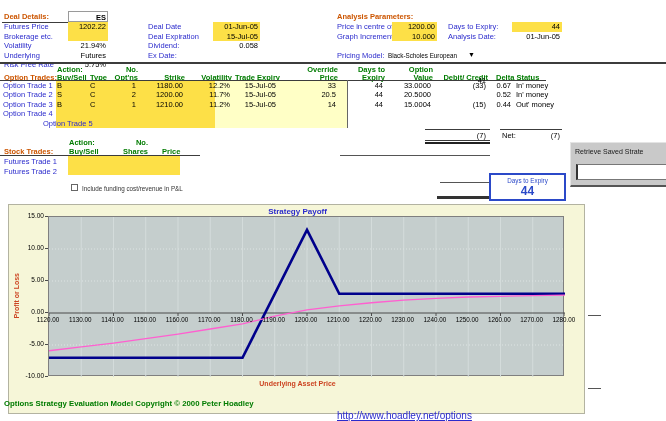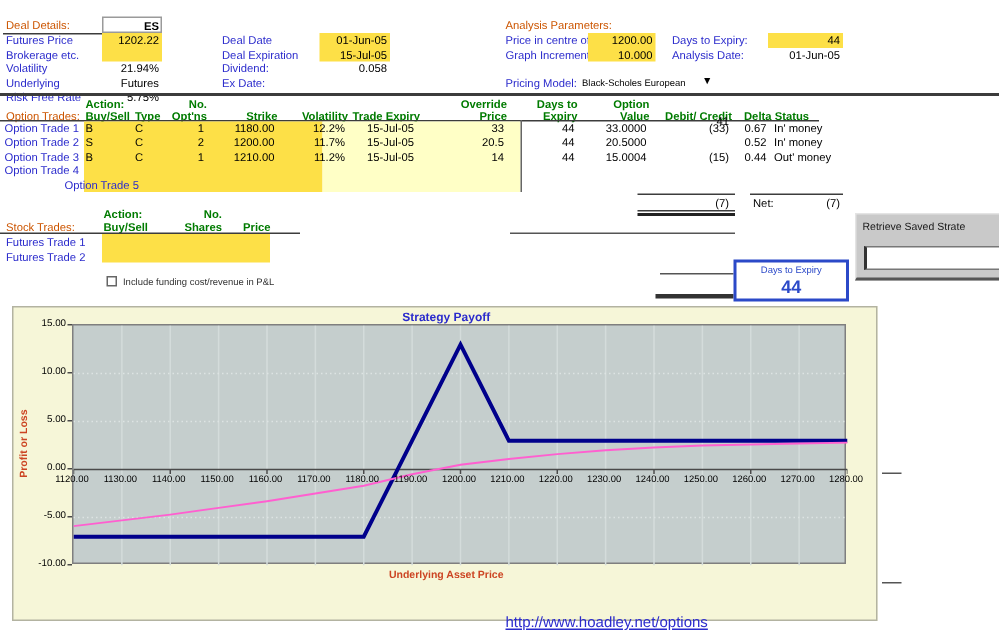--- a/index.html
+++ b/index.html
@@ -3,21 +3,21 @@
 <meta charset="utf-8">
 <style>
   *{box-sizing:border-box;margin:0;padding:0}
   body{margin:0;background:#fff}
   .sheet{position:relative;width:666px;height:421px;background:#fff;
          font-family:"Liberation Sans",sans-serif;font-size:7.5px;color:#000;overflow:hidden}
   .abs{position:absolute;white-space:nowrap;line-height:9.5px;height:9.5px}
   .r{text-align:right}
   .b{font-weight:bold}
   .lbl{color:#2b2bcc}
-  .olbl{color:#cc5500;font-weight:normal}
+  .olbl{color:#cc5500;font-weight:bold}
   .glbl{color:#007b00;font-weight:bold}
   .ylw{position:absolute;background:#fde047}
   .cream{position:absolute;background:#ffffc6}
   .ln{position:absolute;background:#3c3c3c;height:1px}
   .cell-val{padding-right:2px}
   .chart-panel{position:absolute;left:8px;top:204px;width:577px;height:210px;
                background:#f6f6d8;border:1px solid #b3b3a1}
   .plot{position:absolute;left:39px;top:11px;width:516px;height:160px;
         background:#c5cecd;border:1px solid #7f7f7f}
   .ytick{position:absolute;width:30px;text-align:right;font-size:6.5px;line-height:8px;height:8px;white-space:nowrap}
@@ -278,15 +278,16 @@
       <div class="xtick" style="left: 312.25px; top: 111px;">1210.00</div>
       <div class="xtick" style="left: 344.5px; top: 111px;">1220.00</div>
       <div class="xtick" style="left: 376.75px; top: 111px;">1230.00</div>
       <div class="xtick" style="left: 409px; top: 111px;">1240.00</div>
       <div class="xtick" style="left: 441.25px; top: 111px;">1250.00</div>
       <div class="xtick" style="left: 473.5px; top: 111px;">1260.00</div>
       <div class="xtick" style="left: 505.75px; top: 111px;">1270.00</div>
       <div class="xtick" style="left: 538px; top: 111px;">1280.00</div>
     </div>
 
+  <div class="abs b" style="left:4px;top:399px;color:#007b00;font-size:7.8px">Options Strategy Evaluation Model Copyright © 2000 Peter Hoadley</div>
   <a class="abs" style="left:337px;top:411px;font-size:10px" href="#">http://www.hoadley.net/options</a>
 
 </div>
 
 </body></html>

